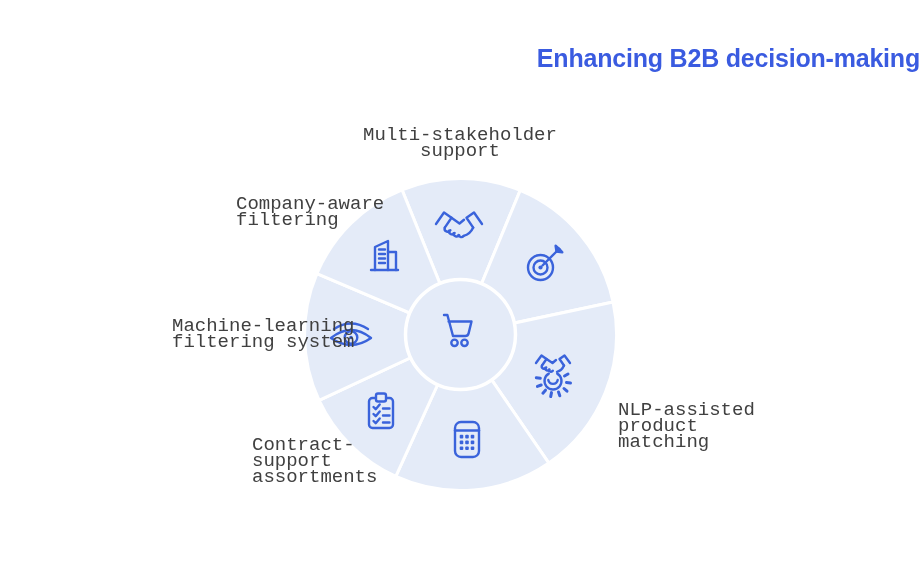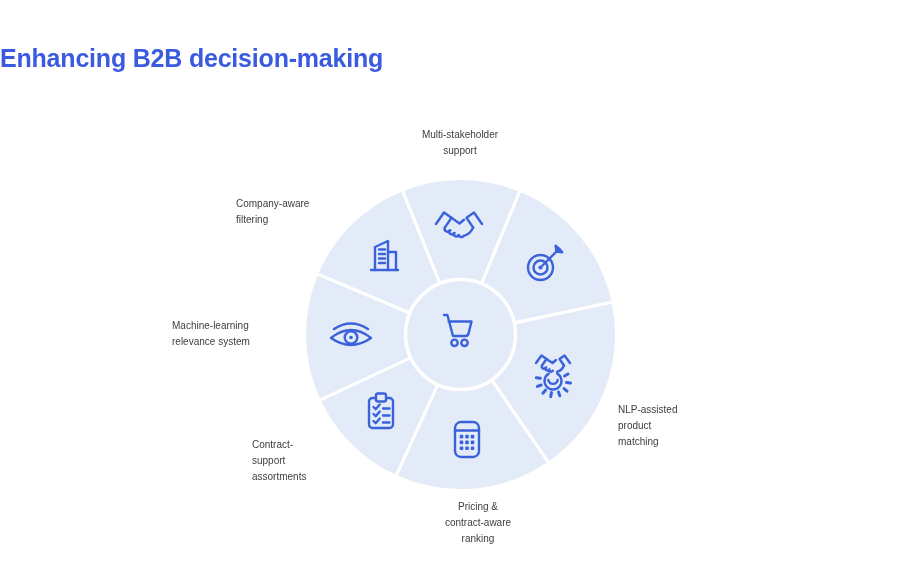--- a/index.html
+++ b/index.html
@@ -8,27 +8,27 @@
     --segment-fill:#e4ebf8;
     --label-gray:#404040;
     --bg:#ffffff;
   }
   *{margin:0;padding:0;box-sizing:border-box;}
   html,body{width:920px;height:577px;background:var(--bg);overflow:hidden;
     font-family:"Liberation Sans", sans-serif;}
   .canvas{position:relative;width:920px;height:577px;background:var(--bg);}
   .title{
     position:absolute;top:44px;left:0;width:100%;
-    text-align:left;font-size:25px;font-weight:700;
+    text-align:right;font-size:25px;font-weight:700;
     color:var(--title-blue);letter-spacing:-0.2px;
   }
   .pie{position:absolute;left:290px;top:164px;width:341px;height:341px;}
   .lbl{
-    position:absolute;font-size:10px;line-height:16px;
-    color:var(--label-gray);white-space:pre-line;
+    position:absolute;font-size:19px;line-height:16px;
+    color:var(--label-gray);white-space:pre-line;font-family:Liberation Mono, monospace;
   }
   .lbl.center{text-align:center;}
   .lbl-0{left:350px;top:127px;width:220px;}
   .lbl-1{left:592px;top:194px;}
   .lbl-2{left:618px;top:402px;}
   .lbl-3{left:398px;top:499px;width:160px;}
   .lbl-4{left:252px;top:437px;}
   .lbl-5{left:172px;top:318px;}
   .lbl-6{left:236px;top:196px;}
   .icon{position:absolute;color:var(--icon-blue);}
@@ -153,24 +153,21 @@
       <circle cx="22.5" cy="34.8" r="3.2"></circle>
       <circle cx="32.5" cy="34.8" r="3.2"></circle>
     </svg>
   </div>
 
   <div class="lbl lbl-0 center">Multi-stakeholder
 support</div>
   <div class="lbl lbl-2">NLP-assisted
 product
 matching</div>
-  <div class="lbl lbl-3 center">Pricing &amp;
-contract-aware
-ranking</div>
   <div class="lbl lbl-4">Contract-
 support
 assortments</div>
   <div class="lbl lbl-5">Machine-learning
-relevance system</div>
+filtering system</div>
   <div class="lbl lbl-6">Company-aware
 filtering</div>
 
 </div>
 
 </body></html>

